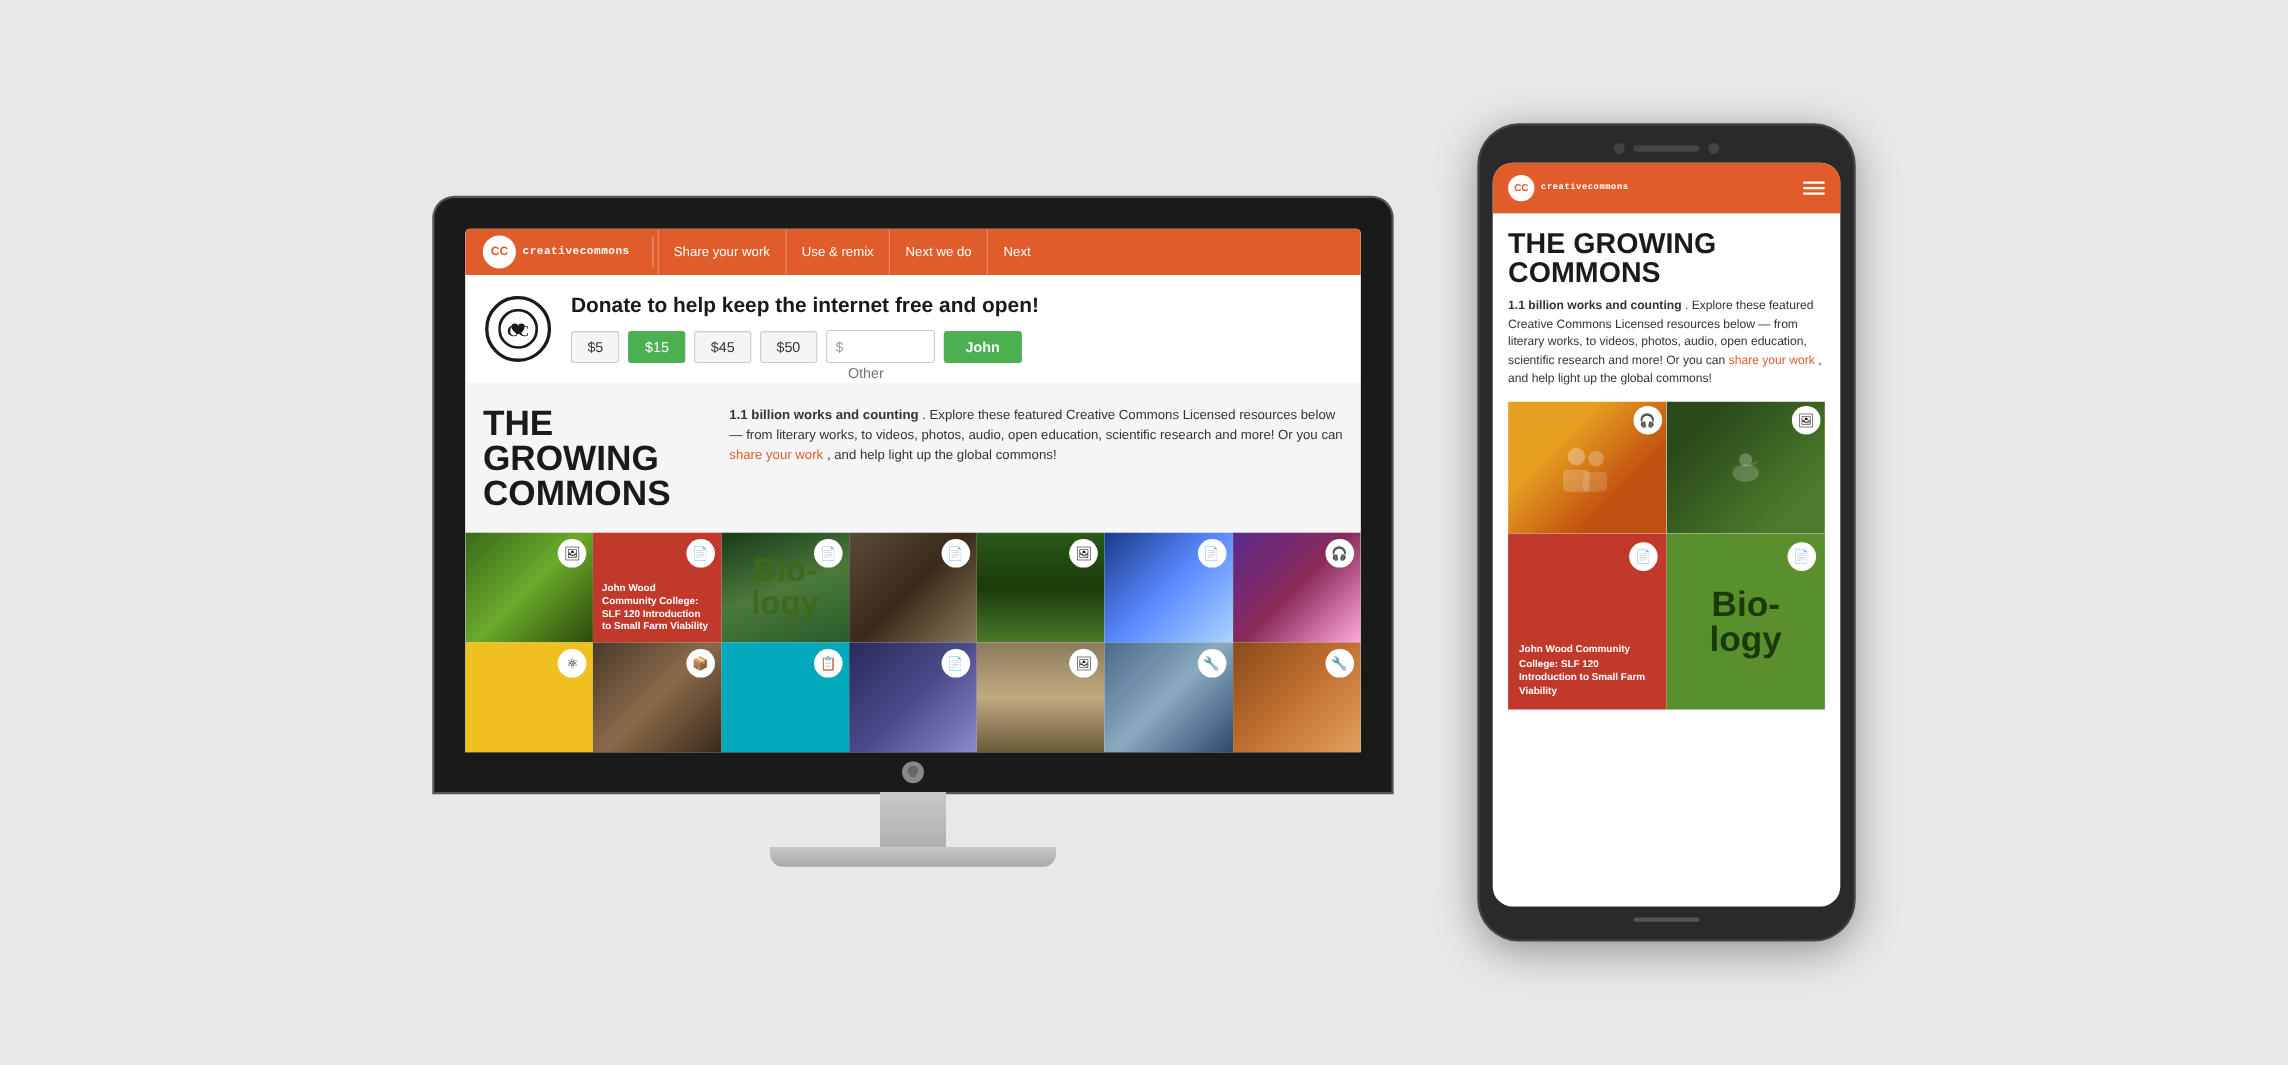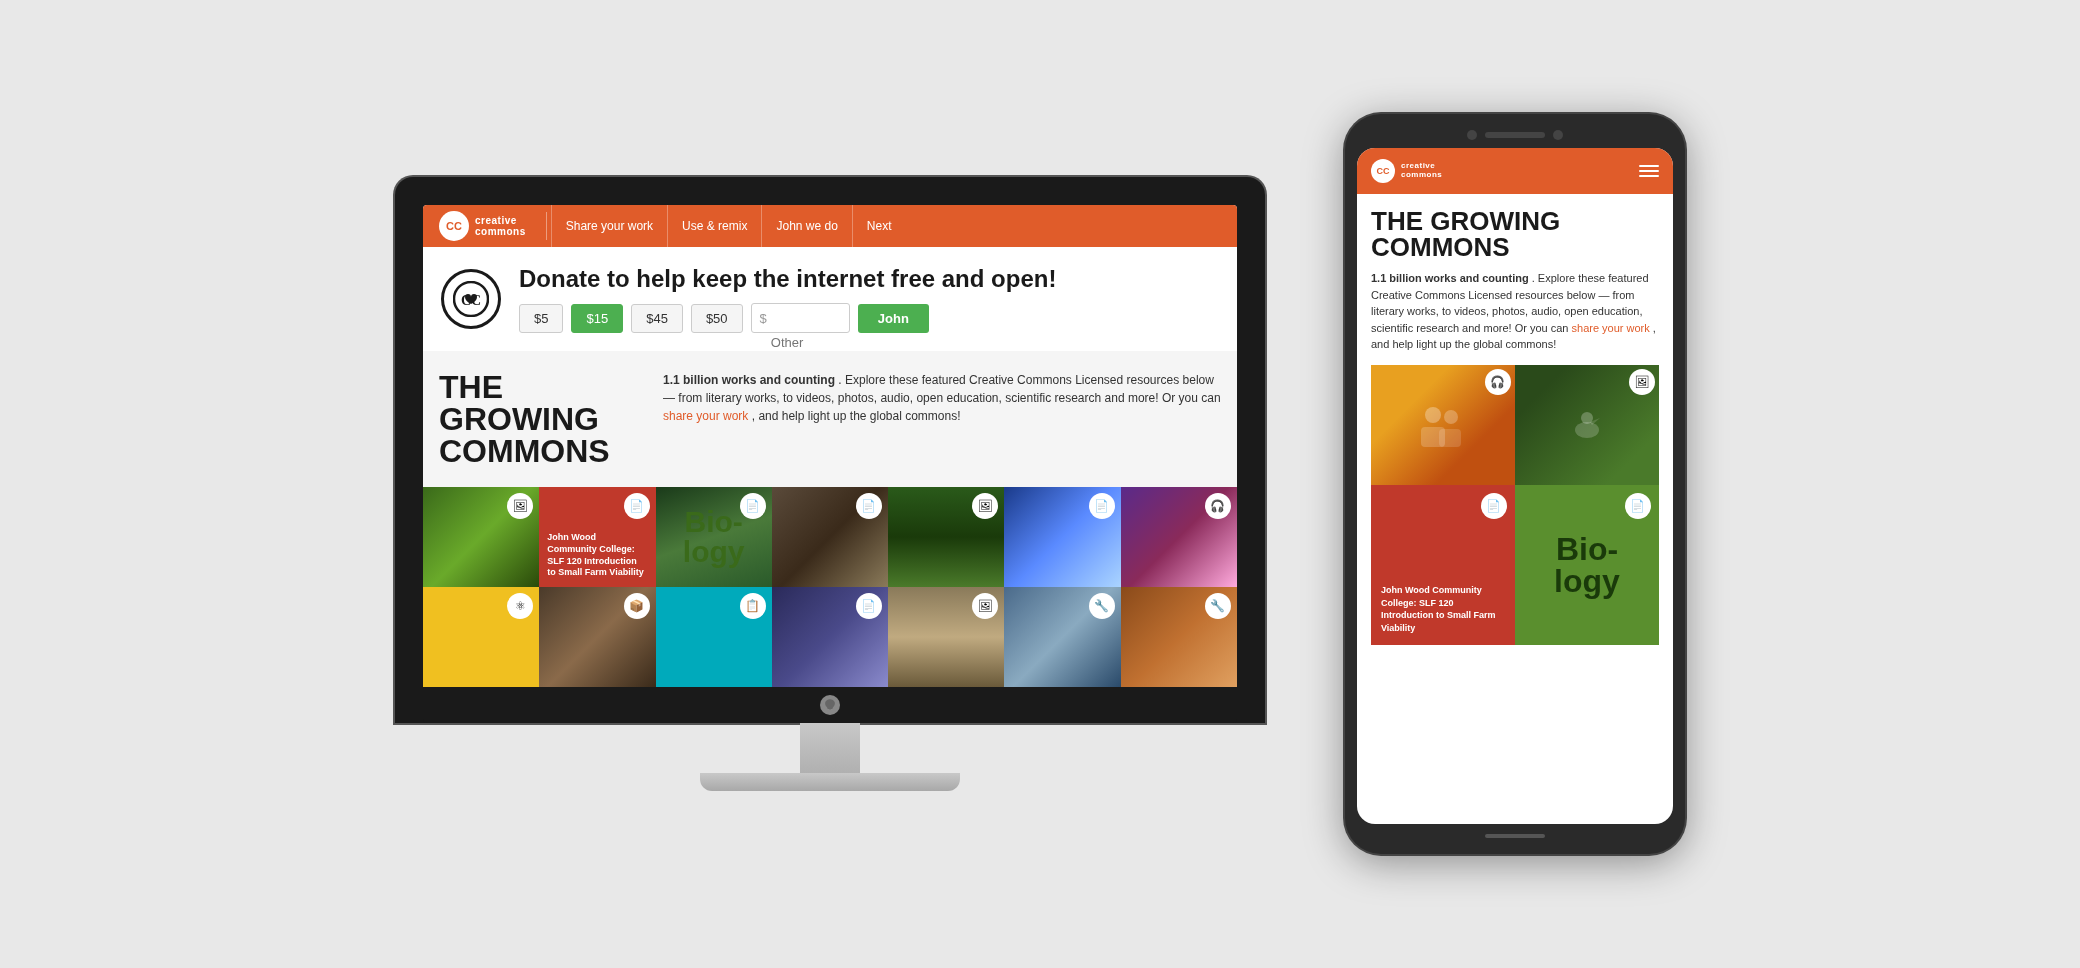--- a/index.html
+++ b/index.html
@@ -83,22 +83,23 @@
       display: flex;
       align-items: center;
       justify-content: center;
       font-weight: bold;
       font-size: 11px;
       color: #e05c2a;
       flex-shrink: 0;
     }
     .cc-logo-text {
       display: flex;
-      flex-direction: column;
+      flex-direction: row;
       line-height: 1.1;
+      font-family: Liberation Mono, monospace;
     }
     .cc-logo-text span {
       color: #fff;
       font-size: 10px;
       font-weight: bold;
       text-transform: lowercase;
       letter-spacing: 0.5px;
     }
     .nav-divider {
       width: 1px;
@@ -142,21 +143,21 @@
       display: flex;
       align-items: center;
       justify-content: center;
       flex-shrink: 0;
       font-size: 22px;
       font-weight: bold;
       color: #1a1a1a;
       font-family: serif;
     }
     .donate-content h2 {
-      font-size: 24px;
+      font-size: 19px;
       font-weight: 900;
       color: #1a1a1a;
       margin-bottom: 10px;
     }
     .donate-amounts {
       display: flex;
       align-items: center;
       gap: 8px;
     }
     .amount-btn {
@@ -428,21 +429,21 @@
             <div class="cc-logo-icon">CC</div>
             <div class="cc-logo-text">
               <span>creative</span>
               <span>commons</span>
             </div>
           </div>
           <div class="nav-links">
             <div class="nav-divider"></div>
             <a class="nav-link">Share your work</a>
             <a class="nav-link">Use &amp; remix</a>
-            <a class="nav-link">John we do</a>
+            <a class="nav-link">Next we do</a>
             <a class="nav-link">Next</a>
           </div>
         </nav>
 
         <div class="donate-banner">
           <div class="cc-heart-icon">
             <svg width="36" height="36" viewBox="0 0 36 36" fill="none">
               <circle cx="18" cy="18" r="17" stroke="#1a1a1a" stroke-width="2.5" fill="none"></circle>
               <text x="18" y="24" text-anchor="middle" font-size="14" font-weight="bold" fill="#1a1a1a" font-family="serif">CC</text>
               <path d="M12 16 Q12 13 15 13 Q18 13 18 16 Q18 13 21 13 Q24 13 24 16 Q24 20 18 23 Q12 20 12 16Z" fill="#1a1a1a"></path>

